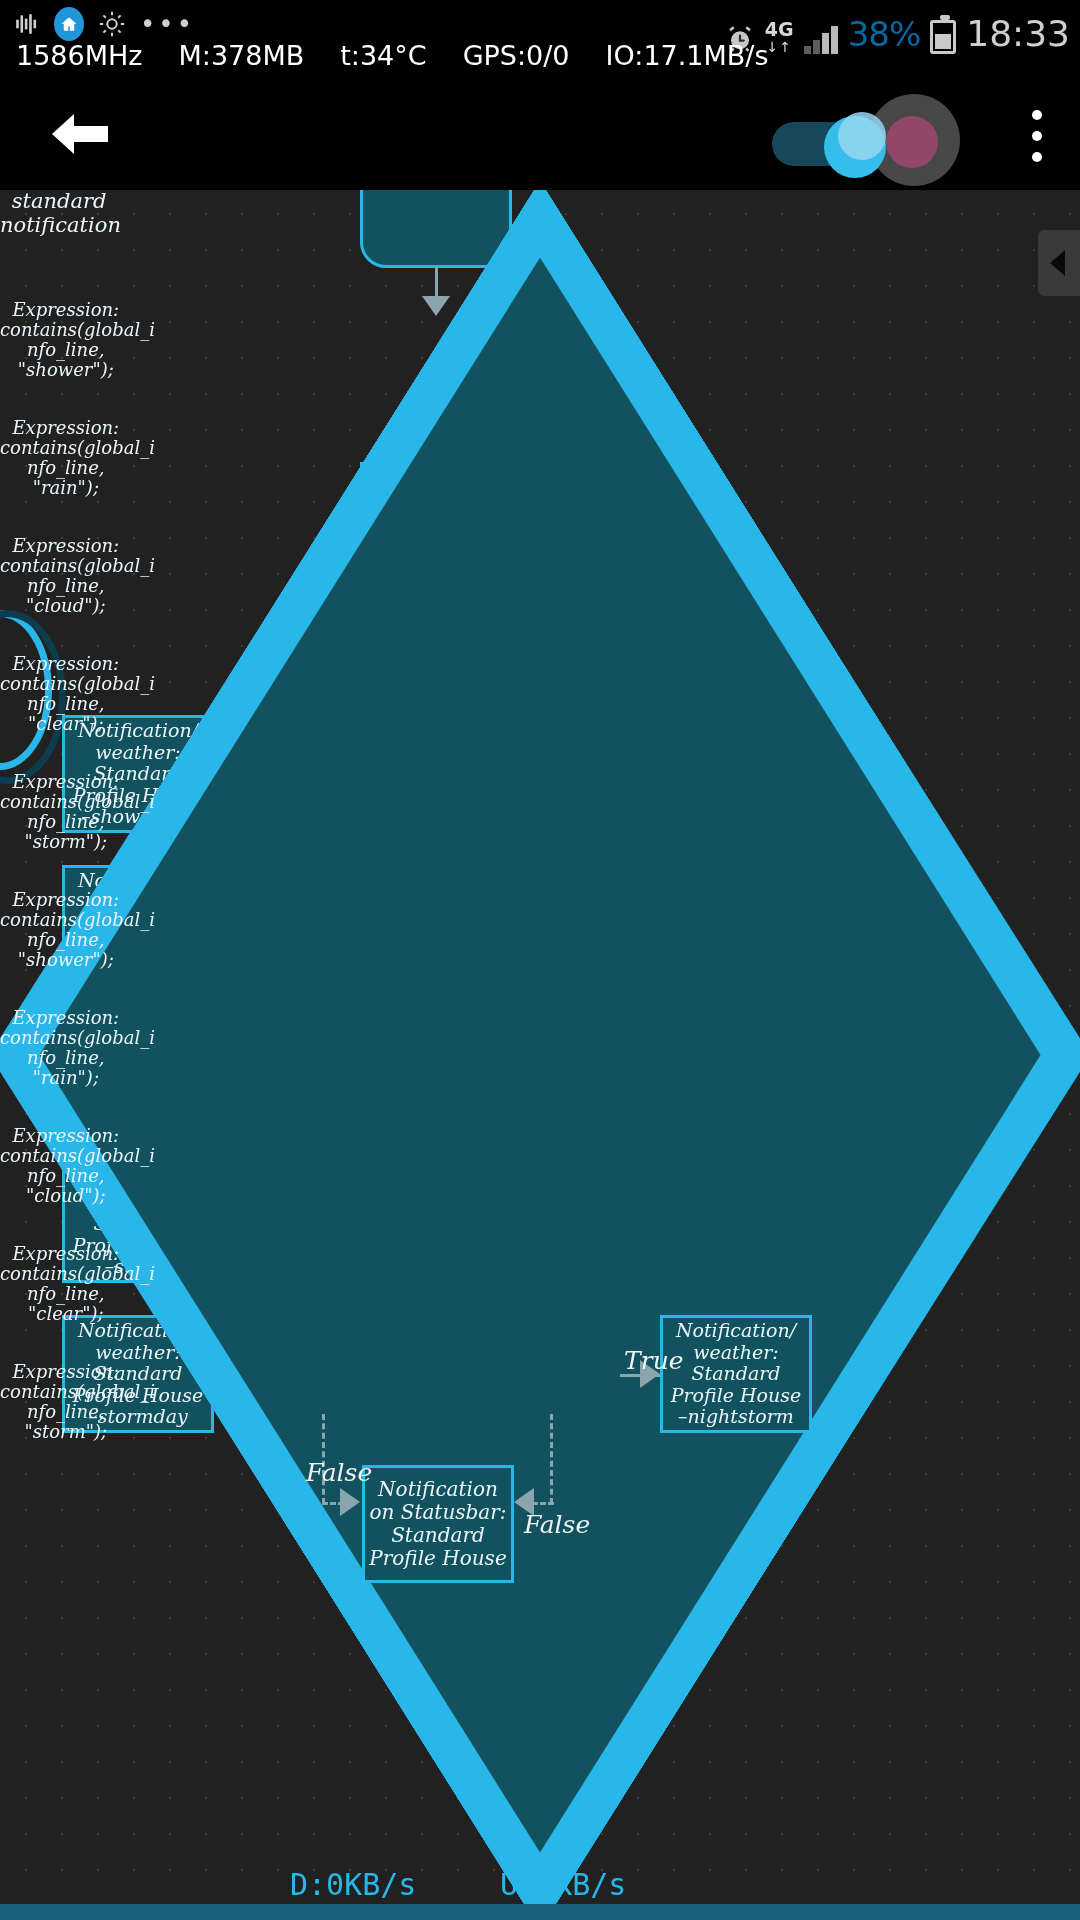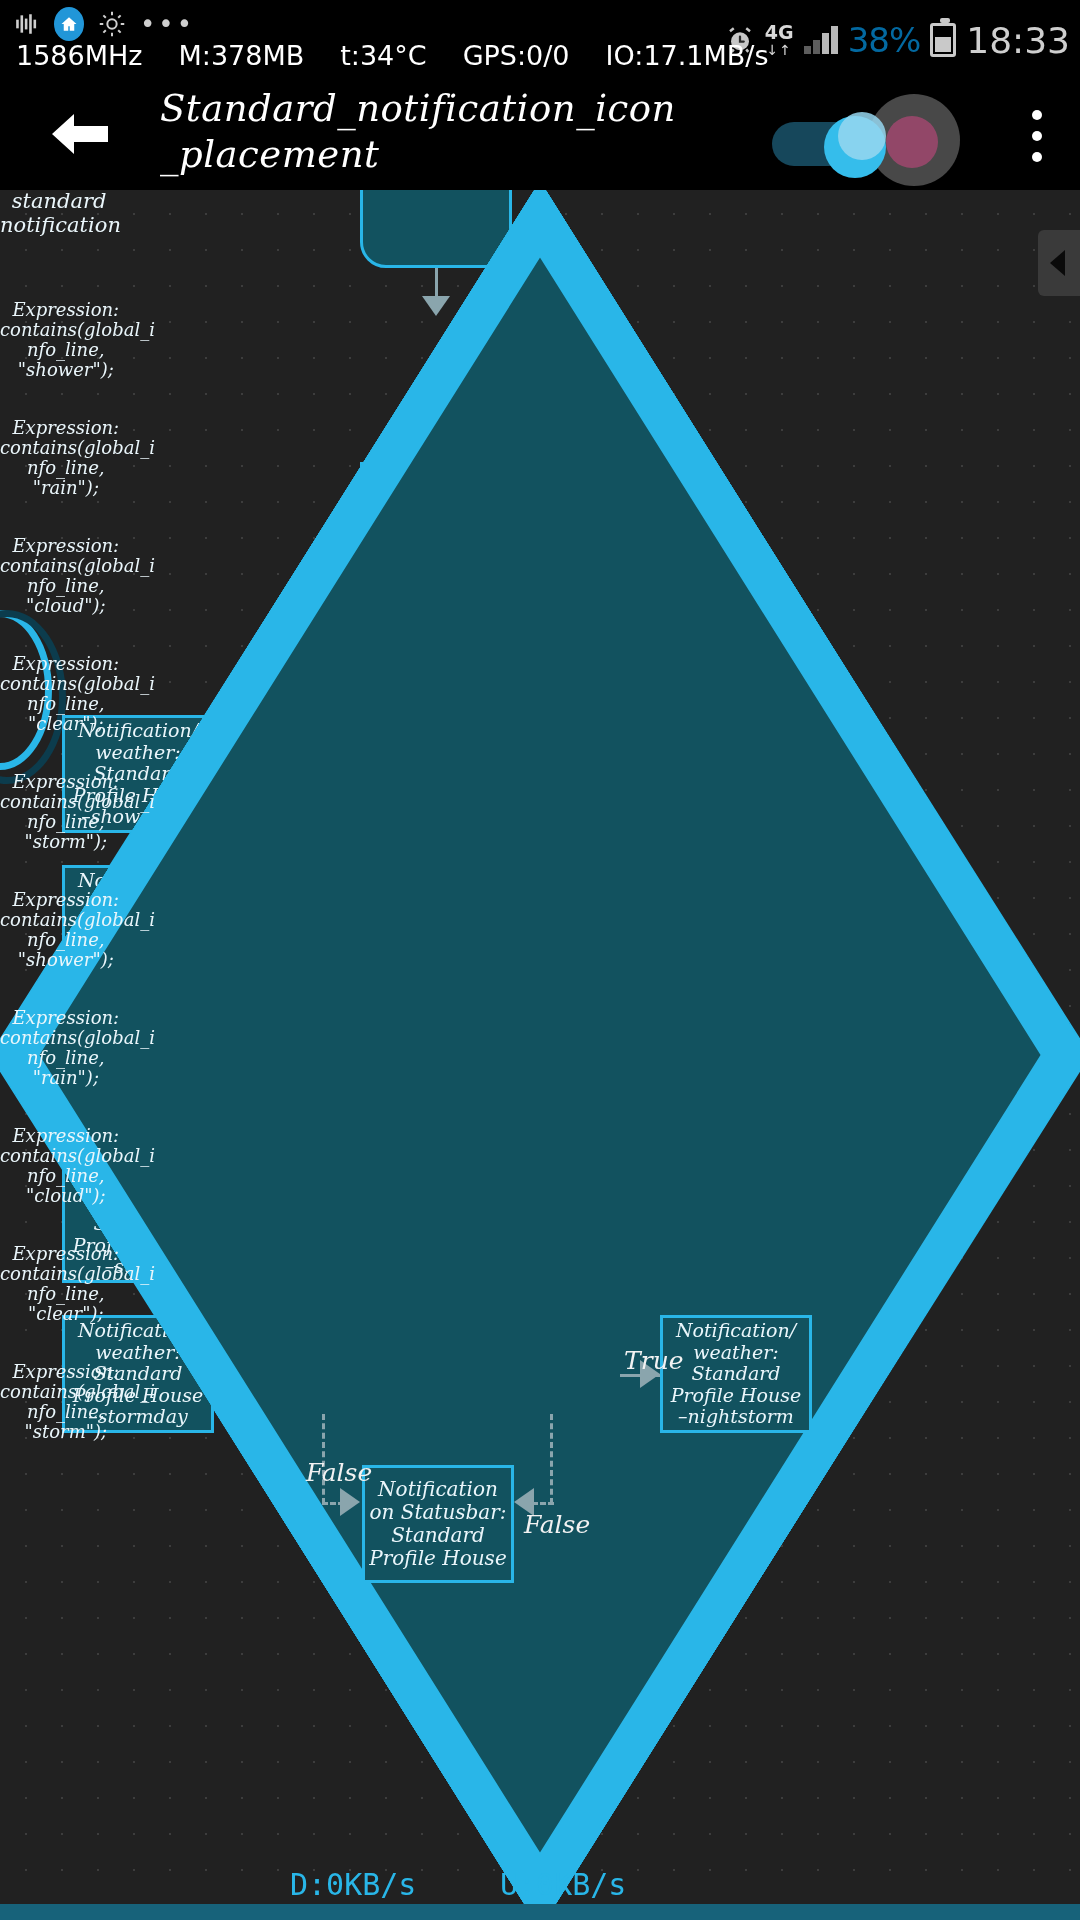--- a/index.html
+++ b/index.html
@@ -15,21 +15,21 @@
   .statusbar {
     position: absolute; left:0; top:0; width:1080px; height:78px;
     background:#000; z-index: 40;
   }
   .sb-row1 { position:absolute; left:0; top:0; width:1080px; height:46px; }
   .sb-left-icons { position:absolute; left:14px; top:4px; display:flex; align-items:center; gap:14px; height:40px;}
   .ic-eq { width:26px; height:26px; display:block; }
   .ic-home-wrap { width:30px; height:34px; border-radius:50%; background:#2196d8; display:flex; align-items:center; justify-content:center;}
   .ic-brightness { width:28px; height:28px; display:block;}
   .ic-dots3 { color:#cfcfcf; font-size:26px; letter-spacing:3px; line-height:22px; }
-  .sb-right { position:absolute; right:10px; top:17px; height:46px; display:flex; align-items:center; gap:10px;}
+  .sb-right { position:absolute; right:10px; top:8px; height:46px; display:flex; align-items:flex-end; gap:10px;}
   .ic-alarm { width:30px; height:30px; display:block;}
   .netblock { display:flex; flex-direction:column; align-items:center; color:#d8d8d8; line-height:1;}
   .netblock .g { font-size:19px; font-weight:600; letter-spacing:0px;}
   .netblock .ar { font-size:14px; letter-spacing:1px; margin-top:1px;}
   .sig { display:flex; align-items:flex-end; gap:2px; height:28px;}
   .sig i { display:block; background:#5d5d5d; width:7px;}
   .sig i.on { background:#b9b9b9; }
   .sig i:nth-child(1){height:8px;} .sig i:nth-child(2){height:14px;}
   .sig i:nth-child(3){height:21px;} .sig i:nth-child(4){height:28px;}
   .sb-txt { font-family:"DejaVu Sans", sans-serif; color:#0369a1; font-size:34px; letter-spacing:-1px;}
@@ -177,22 +177,20 @@
         <span>GPS:0/0</span>
         <span>IO:17.1MB/s</span>
       </div>
     </div>
   </div>
 
   <div class="appbar">
     <svg class="back-arrow" viewBox="0 0 62 52">
       <path d="M26 6 L4 26 L26 46 L26 34 L60 34 L60 18 L26 18 Z" fill="#ffffff"></path>
     </svg>
-    <div class="apptitle">Standard_notification_icon
-_placement</div>
     <div class="ripple"></div>
     <div class="ripple-in"></div>
     <div class="toggle-wrap">
       <div class="toggle-track"></div>
       <div class="toggle-knob"></div>
       <div class="toggle-knob2"></div>
     </div>
     <div class="kebab">
         <i></i>
         <i></i>

